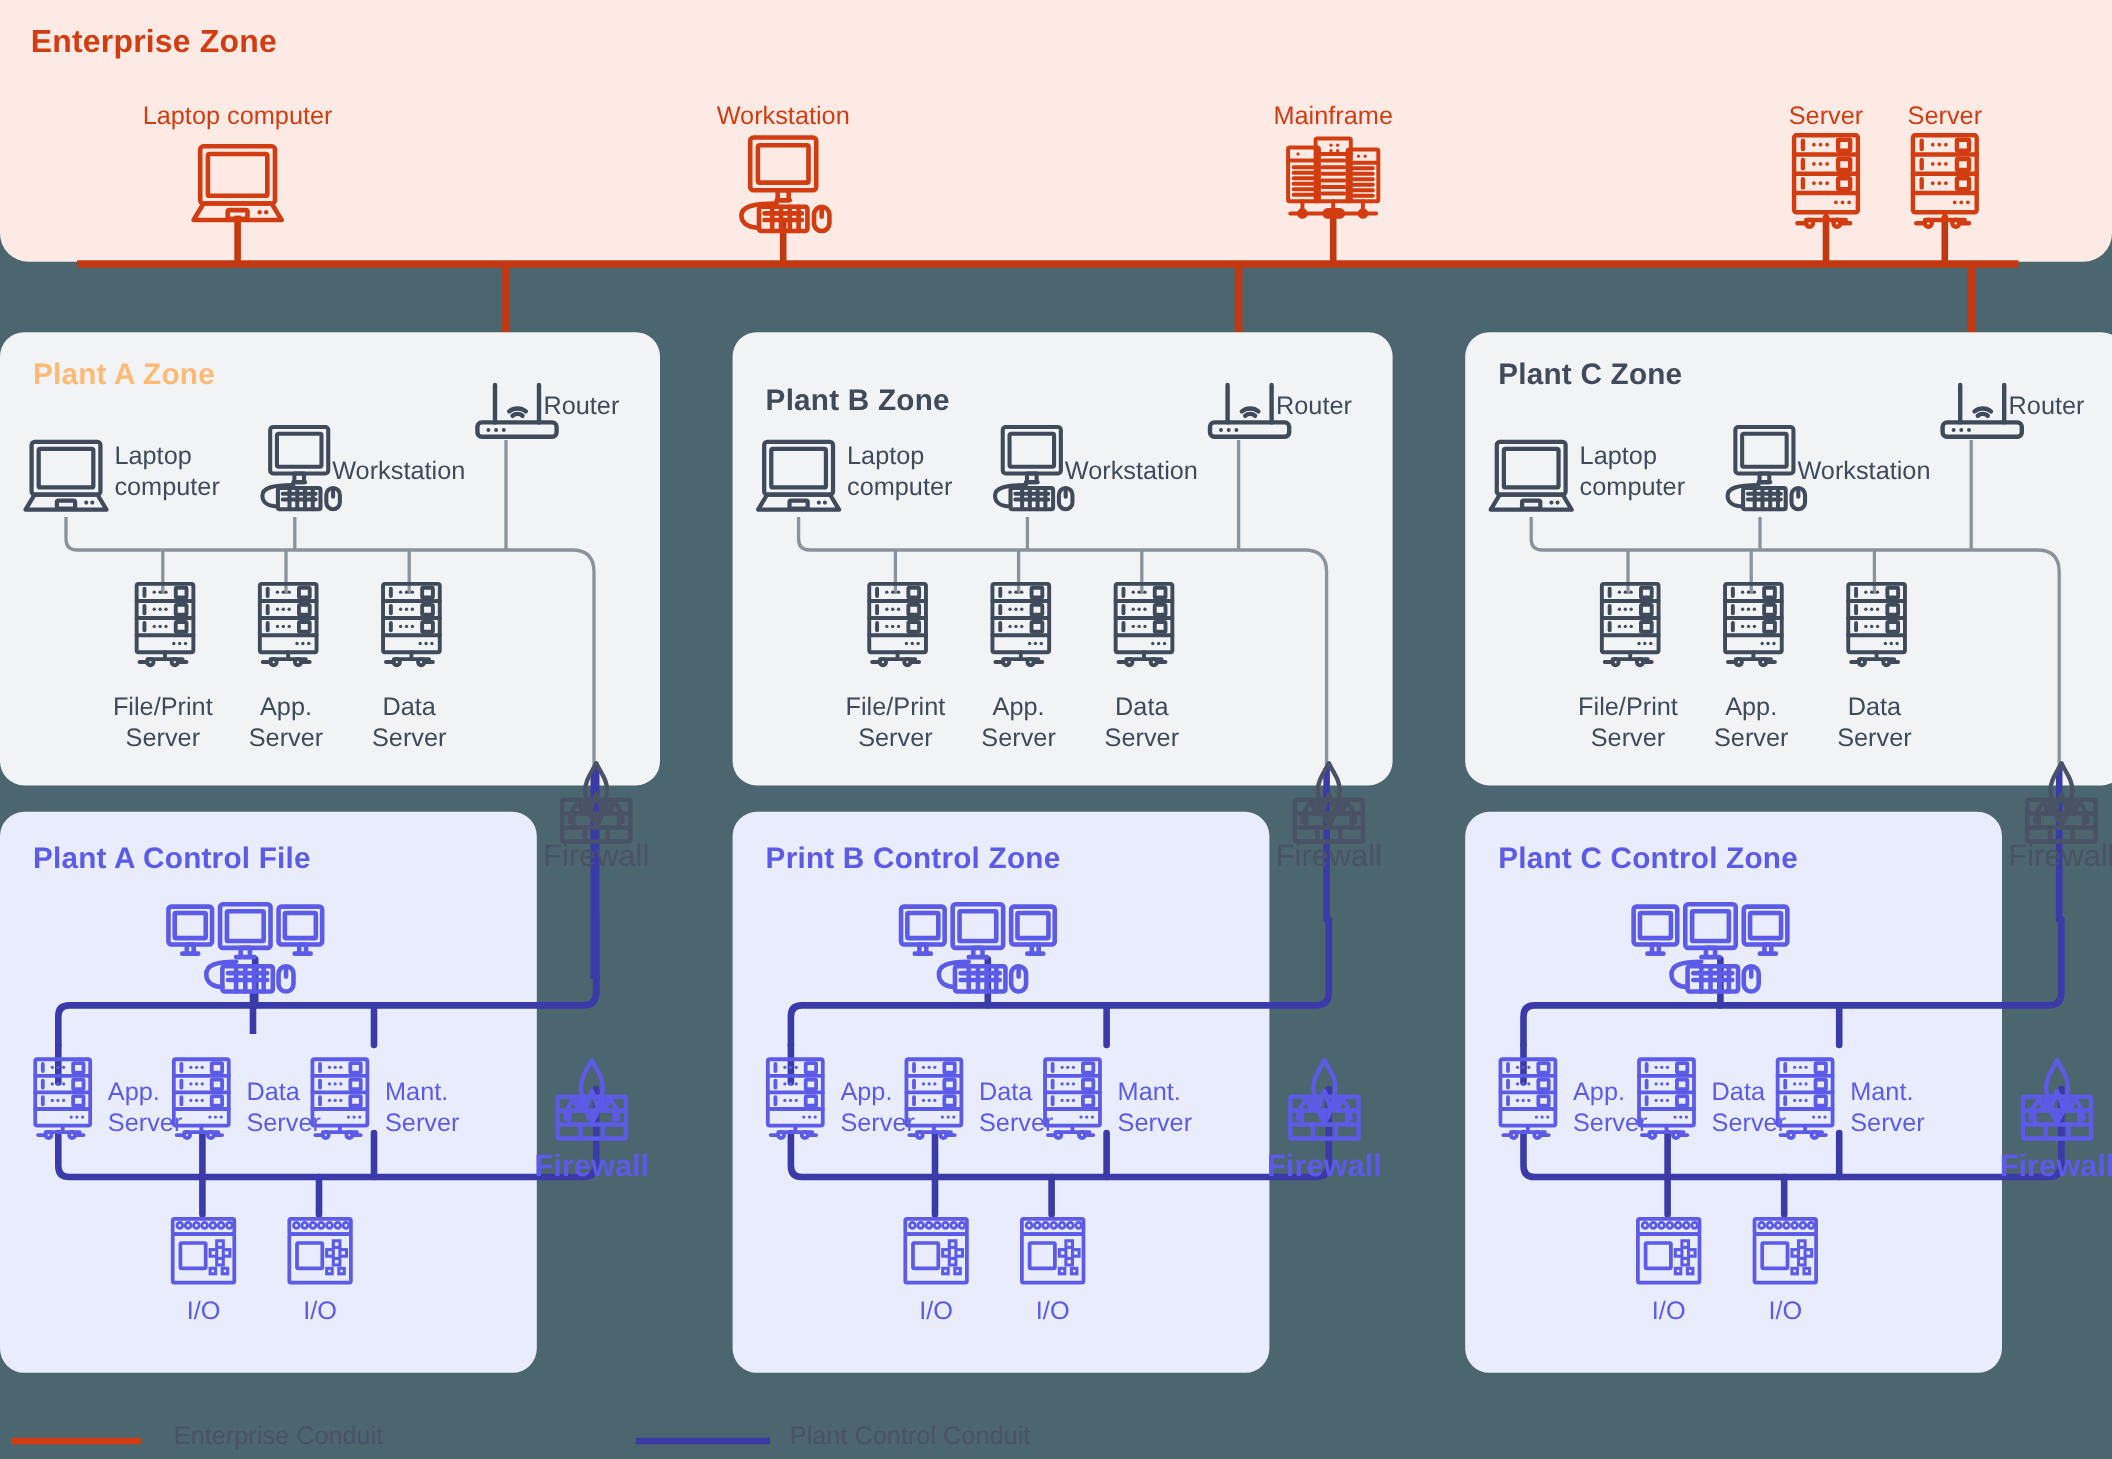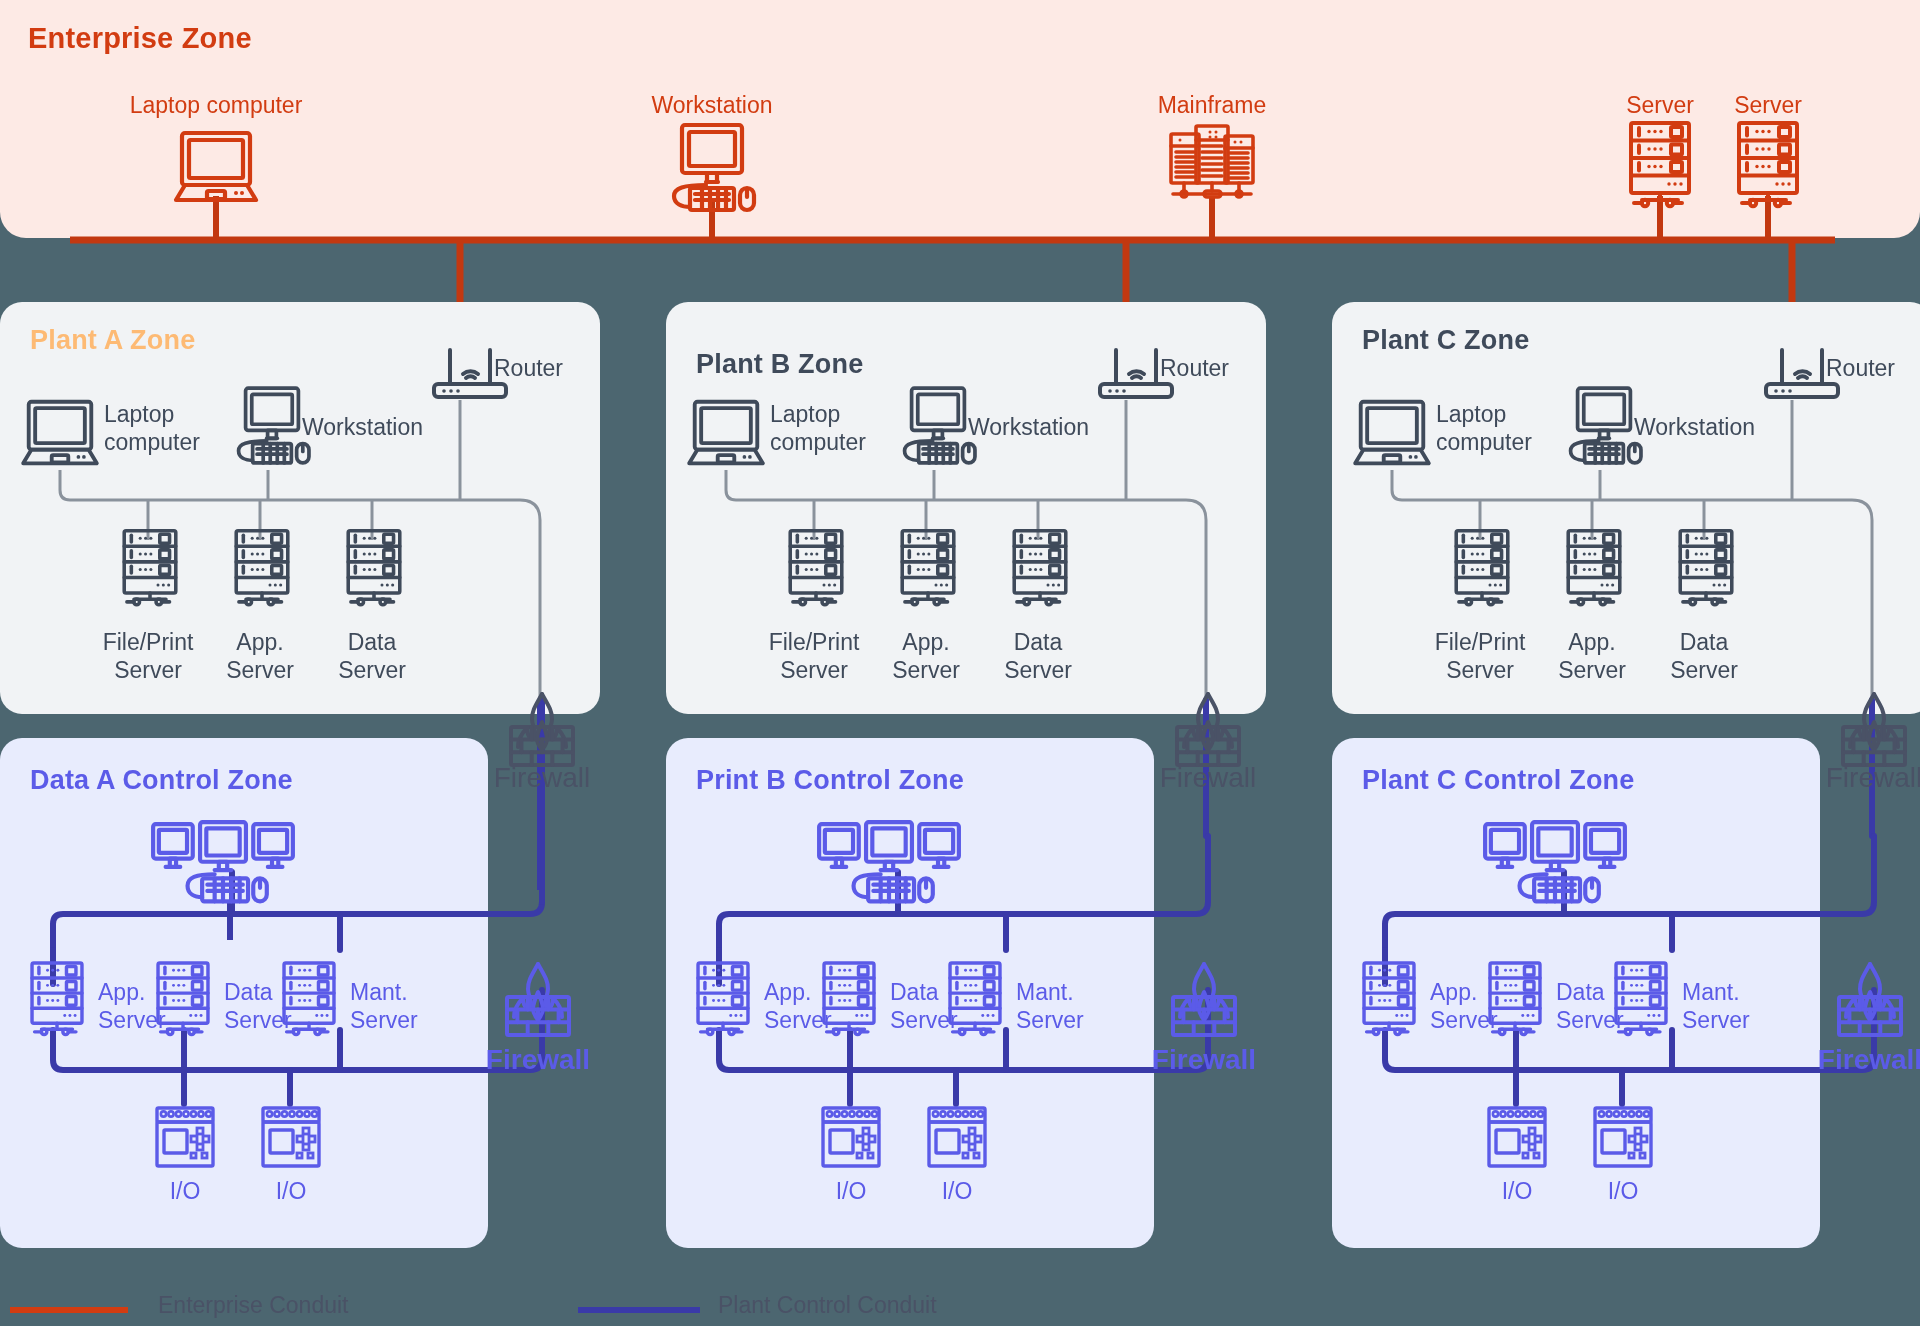--- a/index.html
+++ b/index.html
@@ -412,21 +412,21 @@
   <div class="lbl" style="position:absolute;left:1592px;top:628px;transform:translateX(-50%);color:#3f4a5a;text-align:center;line-height:28px;">
     <span>App.</span><br>
     <span>Server</span>
   </div>
   <div class="lbl" style="position:absolute;left:1704px;top:628px;transform:translateX(-50%);color:#3f4a5a;text-align:center;line-height:28px;">
     <span>Data</span><br>
     <span>Server</span>
   </div>
   <div class="lbl-sm" style="position:absolute;left:1874px;top:762px;transform:translateX(-50%);color:#4a5266;white-space:nowrap;">Firewall</div>
 
-  <div class="zone-title" style="position:absolute;left:30px;top:765px;color:#5b5be8;">Data A Control Zone</div>
+  <div class="zone-title" style="position:absolute;left:30px;top:765px;color:#5b5be8;">Plant A Control File</div>
   <div class="lbl" style="position:absolute;left:98px;top:978px;color:#5b5be8;line-height:28px;white-space:nowrap;">
     <span>App.</span><br>
     <span>Server</span>
   </div>
   <div class="lbl" style="position:absolute;left:224px;top:978px;color:#5b5be8;line-height:28px;white-space:nowrap;">
     <span>Data</span><br>
     <span>Server</span>
   </div>
   <div class="lbl" style="position:absolute;left:350px;top:978px;color:#5b5be8;line-height:28px;white-space:nowrap;">
     <span>Mant.</span><br>

